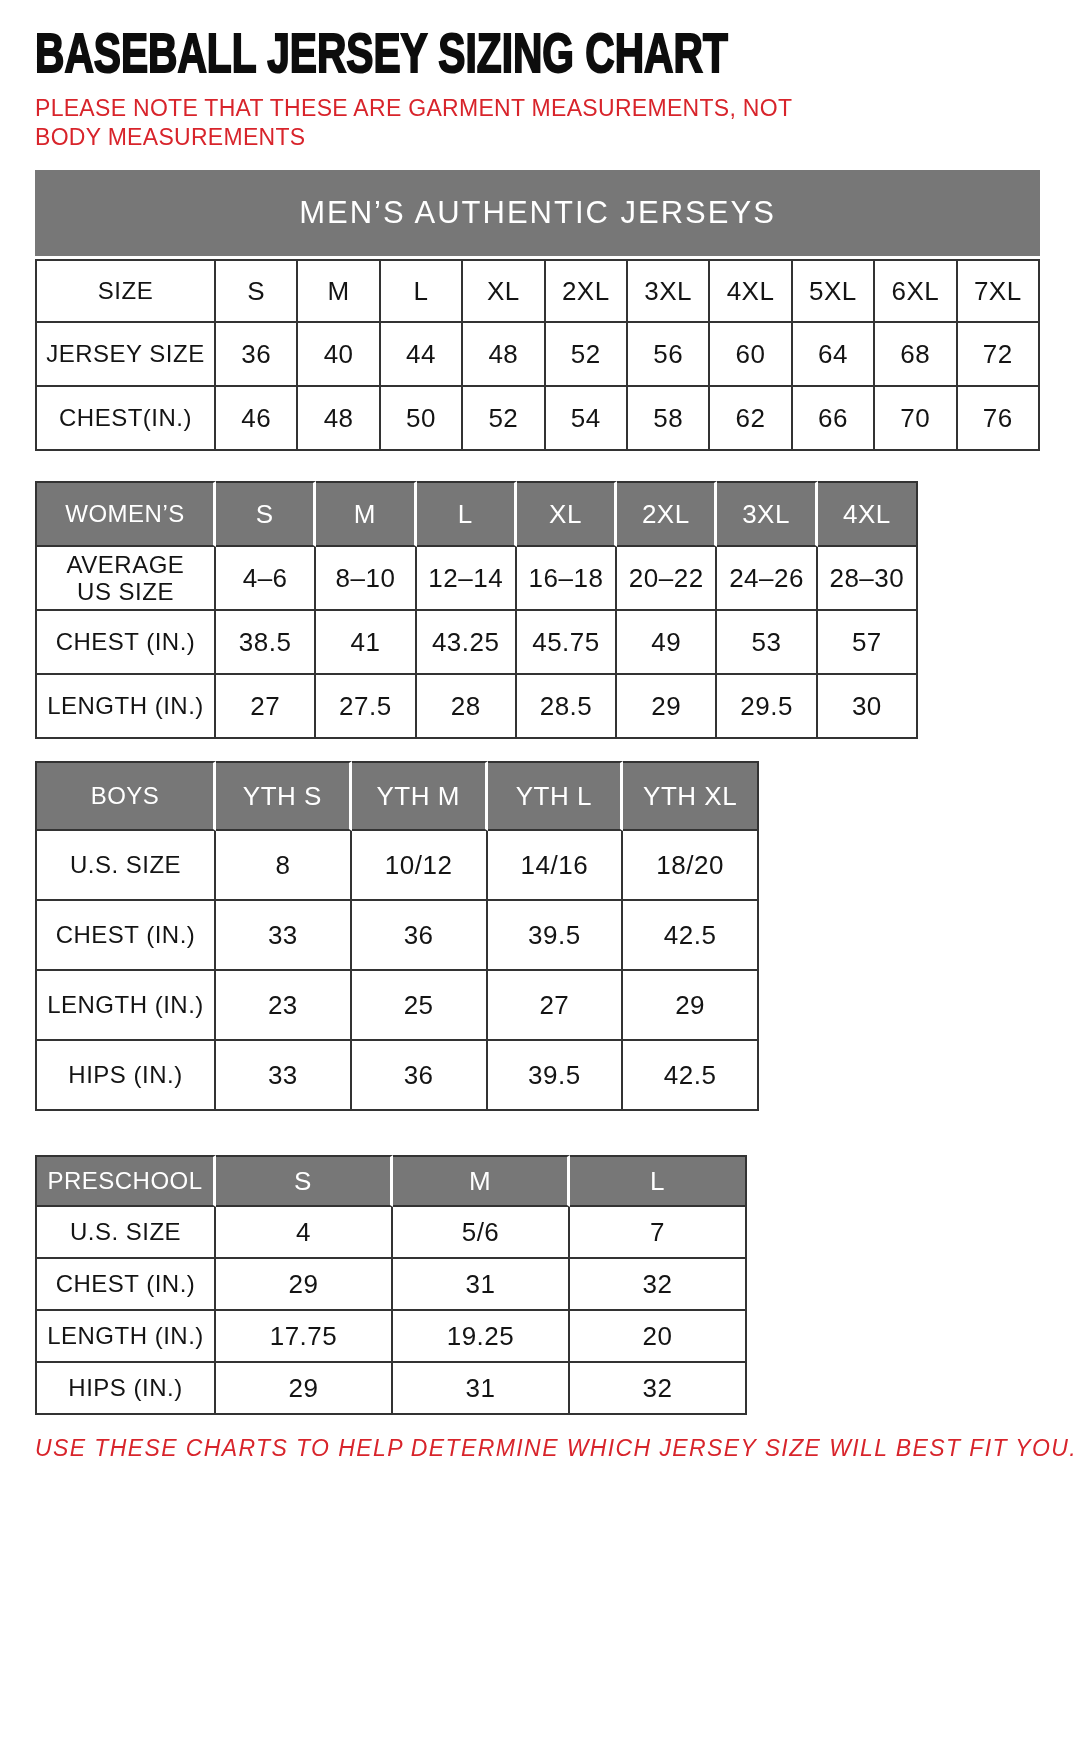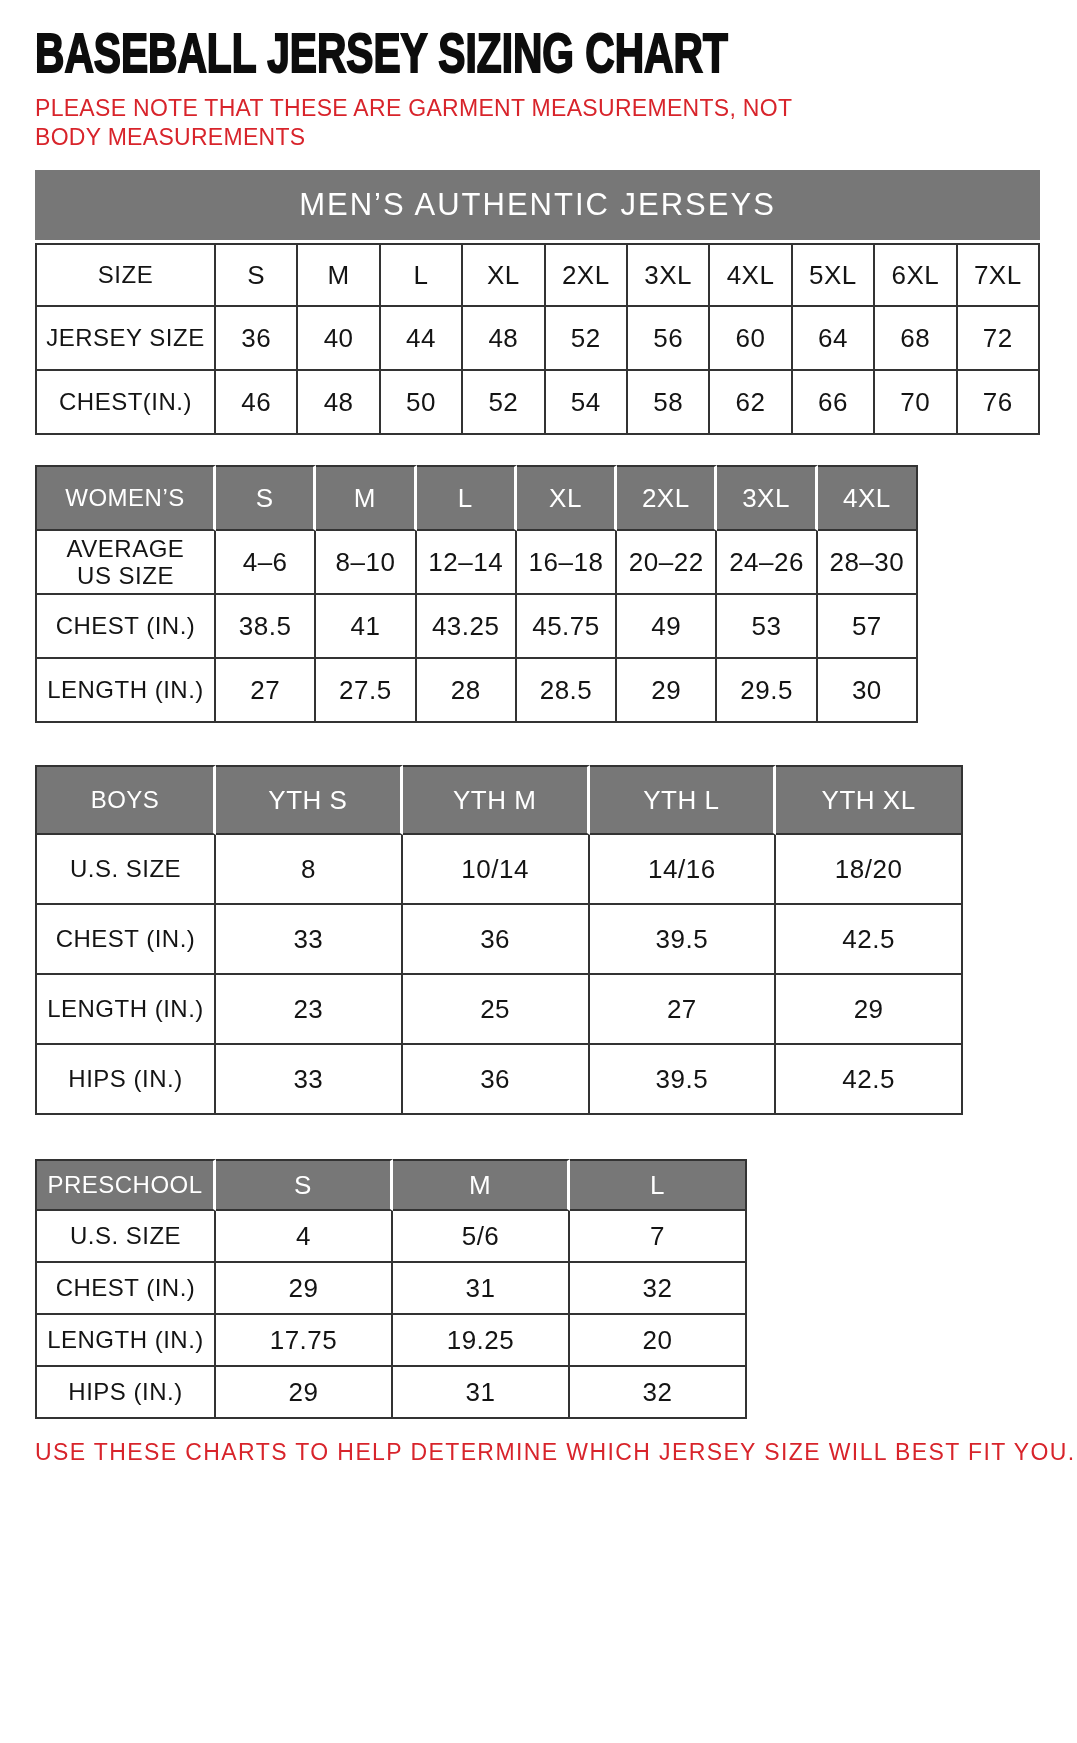--- a/index.html
+++ b/index.html
@@ -32,21 +32,21 @@
   .note{
     margin-top:12px;
     max-width:770px;
     font-size:23px;
     line-height:29px;
     letter-spacing:0.3px;
     color:var(--red);
   }
   .banner{
     margin-top:18px;
-    width:1005px;height:70px;
+    width:1005px;height:86px;
     background:var(--gray);
     color:#ffffff;
     display:flex;align-items:center;justify-content:center;
     font-size:31px;
     letter-spacing:2px;
   }
   table{
     border-collapse:separate;
     border-spacing:0;
     table-layout:fixed;
@@ -72,32 +72,33 @@
     border-right:3px solid #ffffff;
   }
   tr.hdr td:last-child{border-right:2px solid var(--bc);}
   .mens{width:1005px;margin-top:3px;}
   .mens td{height:64px;}
   .mens col.c0{width:181px;}
   .womens{width:883px;margin-top:30px;border-radius:29px;}
   .womens td{height:64px;}
   .womens tr.hdr td{height:66px;}
   .womens col.c0{width:181px;}
-  .boys{width:928px;margin-top:42px;}
+  .boys{width:724px;margin-top:22px;}
   .boys td{height:70px;}
   .boys col.c0{width:181px;}
   .pres{width:712px;margin-top:44px;}
   .pres td{height:52px;}
   .pres col.c0{width:181px;}
   .footer{
     margin-top:20px;
     font-size:23px;
     letter-spacing:1.4px;
     white-space:nowrap;
     color:var(--red);
+    font-style:italic;
   }
 </style>
 </head>
 <body>
 
 <div class="title">BASEBALL JERSEY SIZING CHART</div>
 
 <div class="note">PLEASE NOTE THAT THESE ARE GARMENT MEASUREMENTS, NOT BODY MEASUREMENTS</div>
 
 <div class="banner">MEN’S AUTHENTIC JERSEYS</div>
@@ -209,21 +210,21 @@
       <tr class="hdr">
     <td class="lbl">BOYS</td>
     <td>YTH S</td>
     <td>YTH M</td>
     <td>YTH L</td>
     <td>YTH XL</td>
   </tr>
   <tr>
     <td class="lbl">U.S. SIZE</td>
     <td>8</td>
-    <td>10/14</td>
+    <td>10/12</td>
     <td>14/16</td>
     <td>18/20</td>
   </tr>
   <tr>
     <td class="lbl">CHEST (IN.)</td>
     <td>33</td>
     <td>36</td>
     <td>39.5</td>
     <td>42.5</td>
   </tr>

